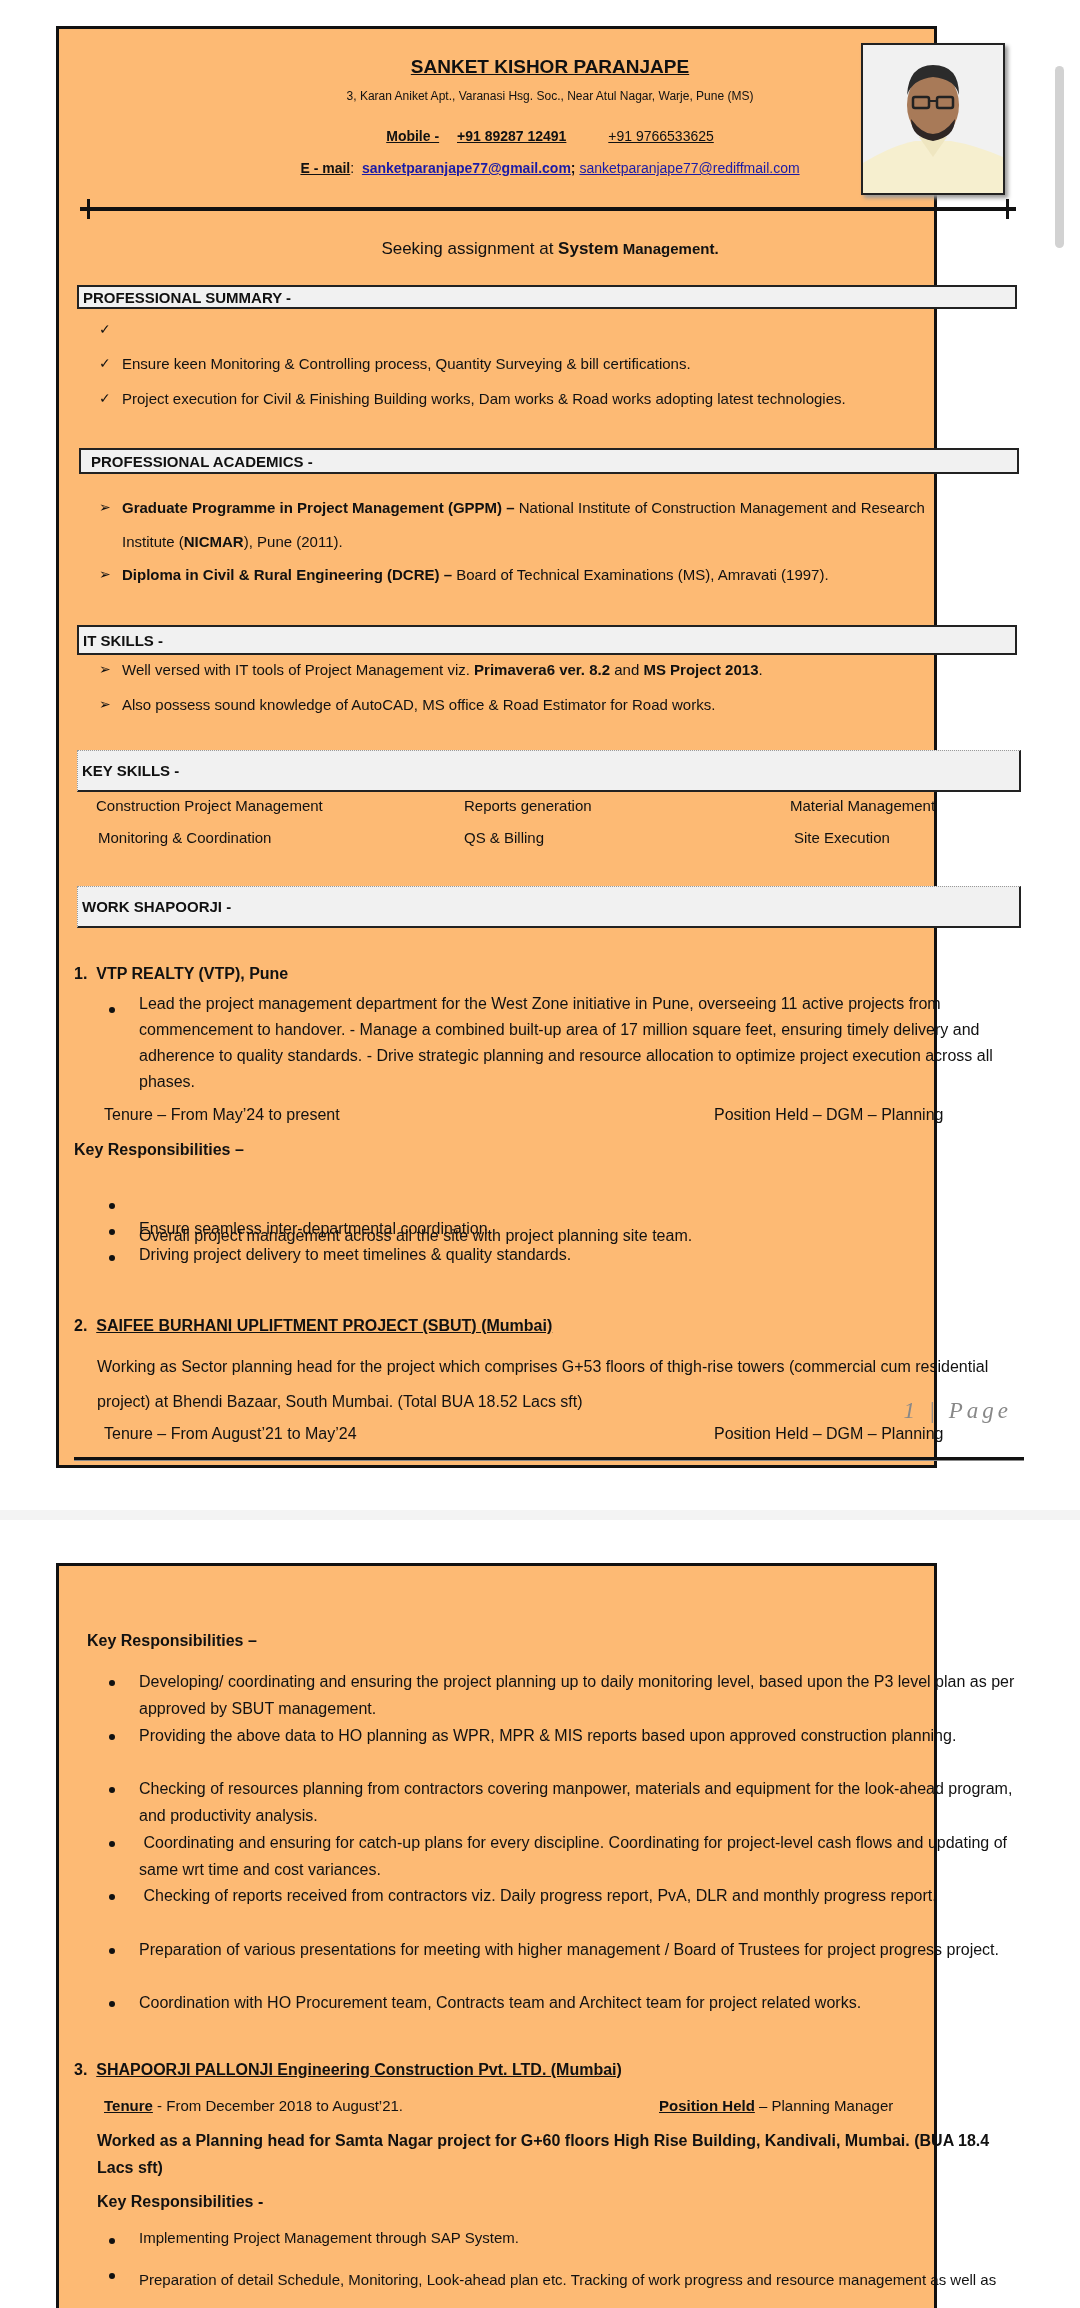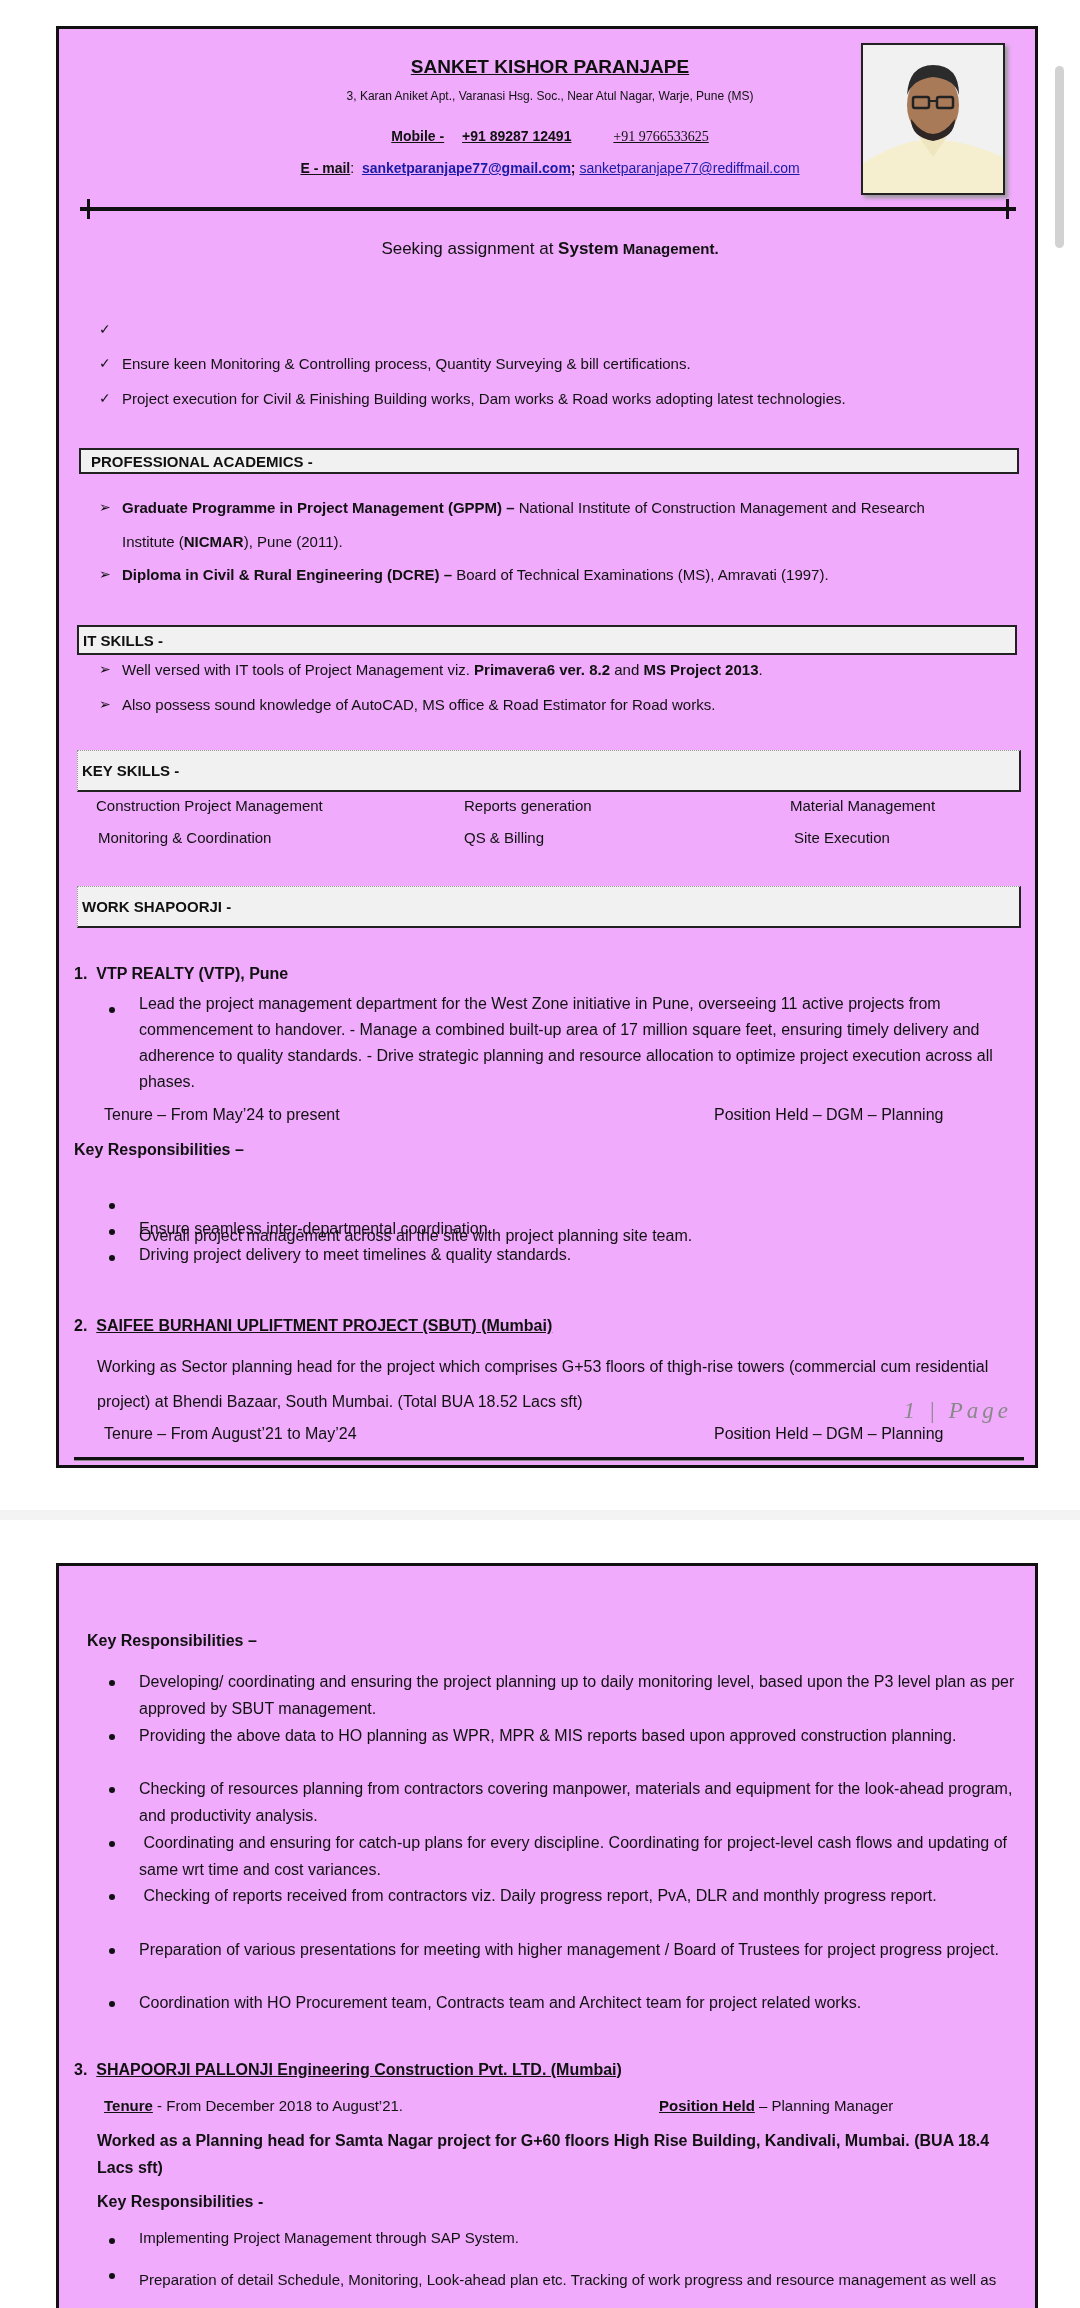--- a/index.html
+++ b/index.html
@@ -1,36 +1,36 @@
 <!DOCTYPE html>
 <html><head>
 <meta charset="utf-8">
 <style>
   * { box-sizing: border-box; margin: 0; padding: 0; }
   html, body { width: 1080px; height: 2308px; overflow: hidden; background: #ffffff; }
   body { font-family: "Liberation Sans", sans-serif; color: #111; position: relative; }
 
-  .page { position: absolute; left: 56px; width: 982px; border: 3px solid #111; background: #f0abfc; }
+  .page { position: absolute; left: 56px; width: 881px; border: 3px solid #111; background: #fdba74; }
   .page1 { top: 26px; height: 1442px; }
   .page2 { top: 1563px; height: 760px; border-bottom: none; }
 
   .gap-band { position: absolute; left: 0; top: 1510px; width: 1080px; height: 10px; background: #f3f3f3; }
   .page-number { position: absolute; right: 68px; top: 1398px; font-family: "Liberation Serif", serif; font-size: 23px; color: #888; letter-spacing: 4px; font-style: italic; }
 
   .scrollbar { position: absolute; left: 1055px; top: 66px; width: 9px; height: 182px; background: #d2d2d2; border-radius: 5px; }
 
   .abs { position: absolute; }
 
   .name { left: 0; width: 982px; top: 27px; font-size: 19px; font-weight: bold; text-decoration: underline; text-align: center; }
   .address { left: 0; width: 982px; top: 60px; font-size: 12px; text-align: center; }
   .mobile-row { left: 0; width: 982px; top: 99px; font-size: 14px; text-align: center; }
   .mobile-row span { text-decoration: underline; }
   .mobile-label { font-weight: bold; }
   .mobile-primary { font-weight: bold; margin-left: 14px; }
-  .mobile-secondary { margin-left: 38px; font-weight: normal; font-family: Liberation Serif, serif; }
+  .mobile-secondary { margin-left: 38px; font-weight: normal; }
   .email-row { left: 0; width: 982px; top: 131px; font-size: 14px; text-align: center; }
   .email-label { font-weight: bold; text-decoration: underline; }
   .email-link { color: #1a1aa6; text-decoration: underline; text-align: right; }
   .email-link.bold { font-weight: bold; }
 
   .photo { left: 802px; top: 14px; width: 144px; height: 152px; border: 2px solid #222; background: #f2f2f2; box-shadow: 3px 3px 4px #999; overflow: hidden; }
   .rule { left: 21px; top: 178px; width: 936px; height: 4px; background: #111; }
   .rule-tick-l { left: 28px; top: 170px; width: 3px; height: 20px; background: #111; }
   .rule-tick-r { left: 947px; top: 170px; width: 3px; height: 20px; background: #111; }
 
@@ -84,20 +84,21 @@
   </div>
 
   <div class="abs rule"></div>
   <div class="abs rule-tick-l"></div>
   <div class="abs rule-tick-r"></div>
 
   <div class="abs seeking">
     <span>Seeking assignment at </span><span class="bold">System</span><span class="bold" style="font-size:15px"> Management.</span>
   </div>
 
+  <div class="section-box" style="top:256px;height:24px;left:18px;">PROFESSIONAL SUMMARY -</div>
 
   <span class="bullet-glyph" style="left:40px;top:292px;">✓</span>
   <span class="bullet-glyph" style="left:40px;top:326px;">✓</span>
   <div class="line" style="left:63px;top:326px;">Ensure keen Monitoring &amp; Controlling process, Quantity Surveying &amp; bill certifications.</div>
   <span class="bullet-glyph" style="left:40px;top:361px;">✓</span>
   <div class="line" style="left:63px;top:361px;">Project execution for Civil &amp; Finishing Building works, Dam works &amp; Road works adopting latest technologies.</div>
 
   <div class="section-box" style="top:419px;height:26px;padding-left:10px;">PROFESSIONAL ACADEMICS -</div>
 
   <span class="bullet-glyph" style="left:40px;top:470px;">➢</span>

